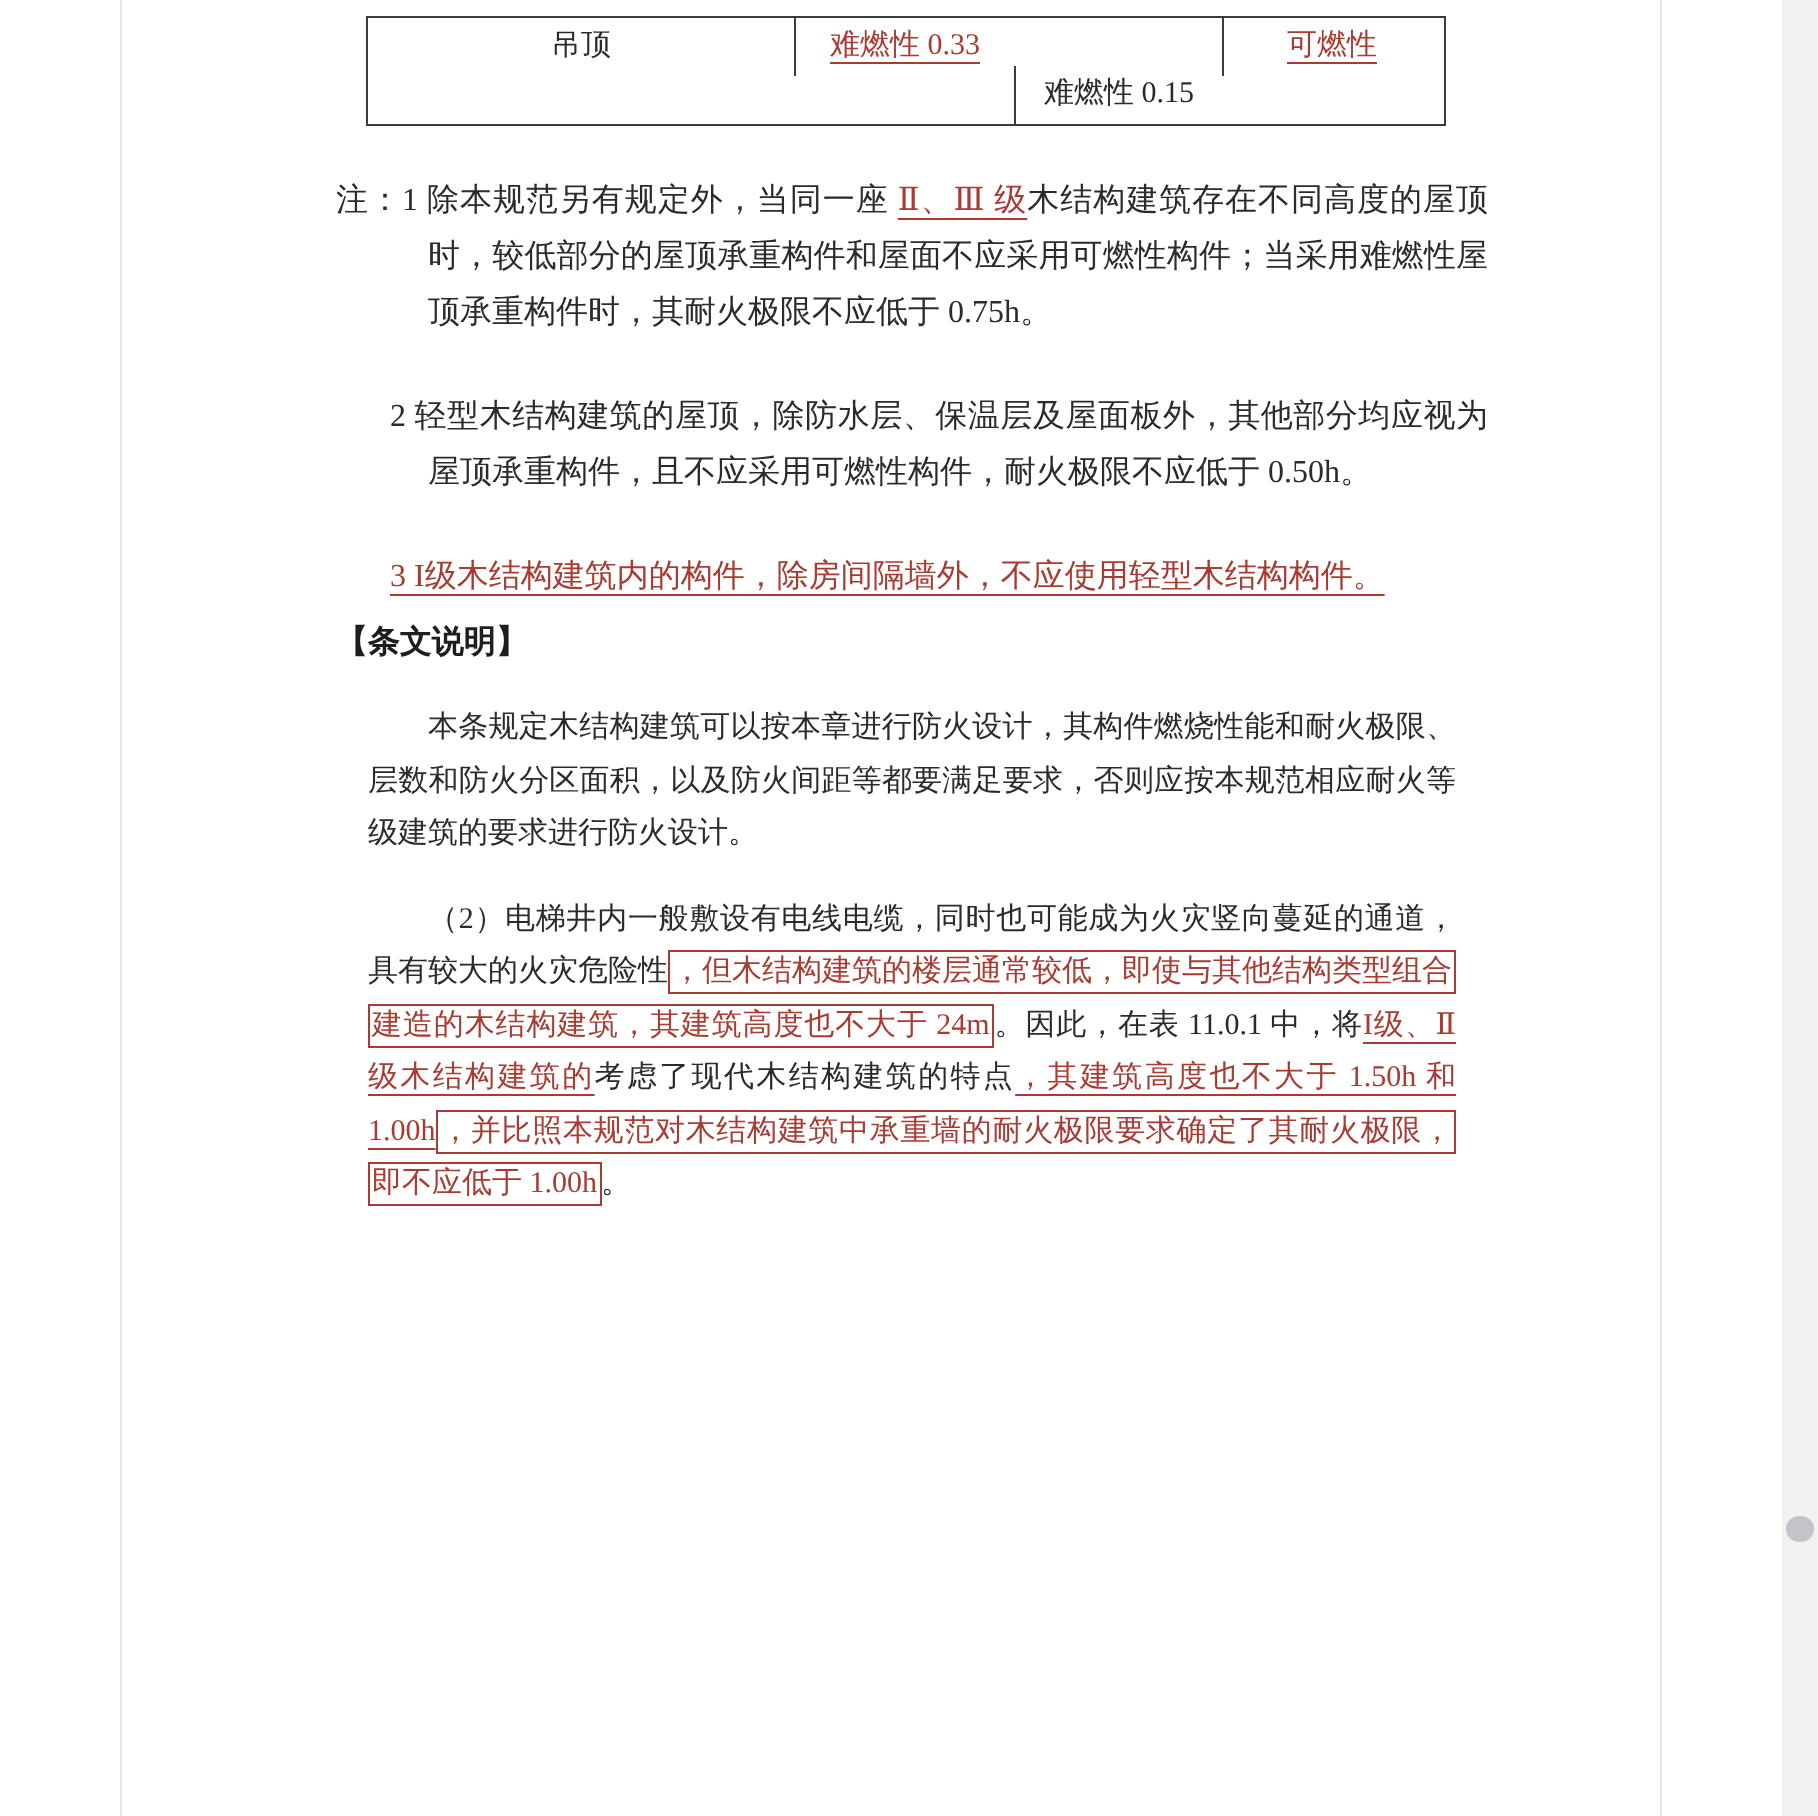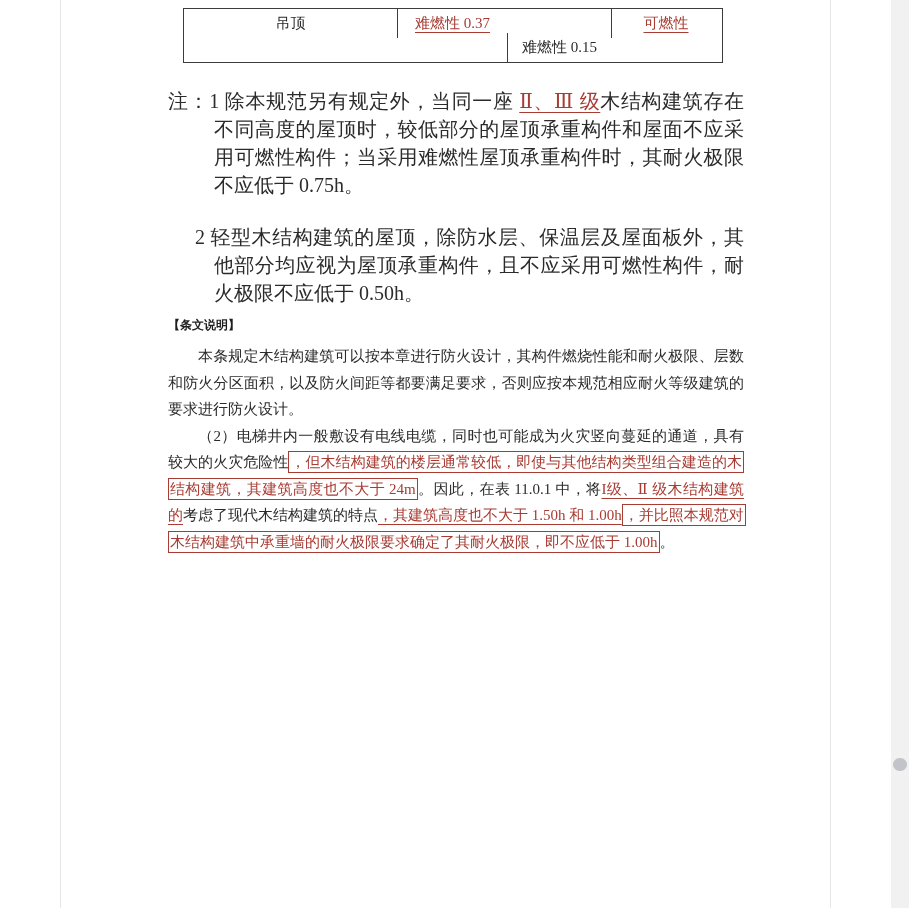--- a/index.html
+++ b/index.html
@@ -31,31 +31,31 @@
     border-left:1.5px solid #3c3c3c;height:29px;display:flex;align-items:center;justify-content:center;
     text-align:left;line-height:29px;
   }
   .tcell:first-child{border-left:none;}
   .tcell.c0{width:213px;}
   .tcell.c1{width:110px;}
   .tcell.c2{width:104px;margin-top:24px;}
   .tcell.c3{width:109px;}
 
   
-  .note{font-size:20px;line-height:28px;margin-top:24px;}
+  .note{font-size:16px;line-height:28px;margin-top:24px;}
   .note-first{padding-left:46px;text-indent:-46px;}
   .note-sub{margin-left:27px;padding-left:19px;text-indent:-19px;}
 
   
   .heading{
-    font-size:12px;font-weight:bold;margin:5px 0 4px 0;line-height:27px;color:#1e1e1e;
+    font-size:16px;font-weight:bold;margin:5px 0 4px 0;line-height:27px;color:#1e1e1e;
   }
 
   
-  .para{text-indent:2em;margin:0;}
+  .para{text-indent:2em;margin:16px;}
 
   
   .ru{
     color:var(--red);
     text-decoration:underline;
     text-decoration-color:var(--red);
     text-underline-offset:4px;
     text-decoration-thickness:1.2px;
   }
   .rb{
@@ -81,33 +81,34 @@
   <div class="page-edge left"></div>
   <div class="page-edge right"></div>
 
   <div class="content">
     <div id="table-area">
         <div class="dtable">
           <div class="tcell c0">
             <span>吊顶</span>
           </div>
           <div class="tcell c1">
-            <span class="ru">难燃性 0.37</span>
+            <span class="ru">难燃性 0.33</span>
           </div>
           <div class="tcell c2">
             <span>难燃性 0.15</span>
           </div>
           <div class="tcell c3">
             <span class="ru">可燃性</span>
           </div>
         </div>
       </div>
     <div id="notes-area">
         <div class="note note-first"><span>注：1  除本规范另有规定外，当同一座 </span><span class="ru">Ⅱ、Ⅲ 级</span><span>木结构建筑存在不同高度的屋顶时，较低部分的屋顶承重构件和屋面不应采用可燃性构件；当采用难燃性屋顶承重构件时，其耐火极限不应低于 0.75h。</span></div>
         <div class="note note-sub"><span>2  轻型木结构建筑的屋顶，除防水层、保温层及屋面板外，其他部分均应视为屋顶承重构件，且不应采用可燃性构件，耐火极限不应低于 0.50h。</span></div>
+        <div class="note note-sub"><span class="ru">3 I级木结构建筑内的构件，除房间隔墙外，不应使用轻型木结构构件。</span></div>
       </div>
     <h3 class="heading">【条文说明】</h3>
     <div id="paras-area">
         <div class="para"><span>本条规定木结构建筑可以按本章进行防火设计，其构件燃烧性能和耐火极限、层数和防火分区面积，以及防火间距等都要满足要求，否则应按本规范相应耐火等级建筑的要求进行防火设计。</span></div>
         <div class="para"><span>（2）电梯井内一般敷设有电线电缆，同时也可能成为火灾竖向蔓延的通道，具有较大的火灾危险性</span><span class="rb">，但木结构建筑的楼层通常较低，即使与其他结构类型组合建造的木结构建筑，其建筑高度也不大于 24m</span><span>。因此，在表 11.0.1 中，将</span><span class="ru">I级、Ⅱ 级木结构建筑的</span><span>考虑了现代木结构建筑的特点</span><span class="ru">，其建筑高度也不大于 1.50h 和 1.00h</span><span class="rb">，并比照本规范对木结构建筑中承重墙的耐火极限要求确定了其耐火极限，即不应低于 1.00h</span><span>。</span></div>
       </div>
   </div>
 </div>
 
 <div class="scroll-track">

